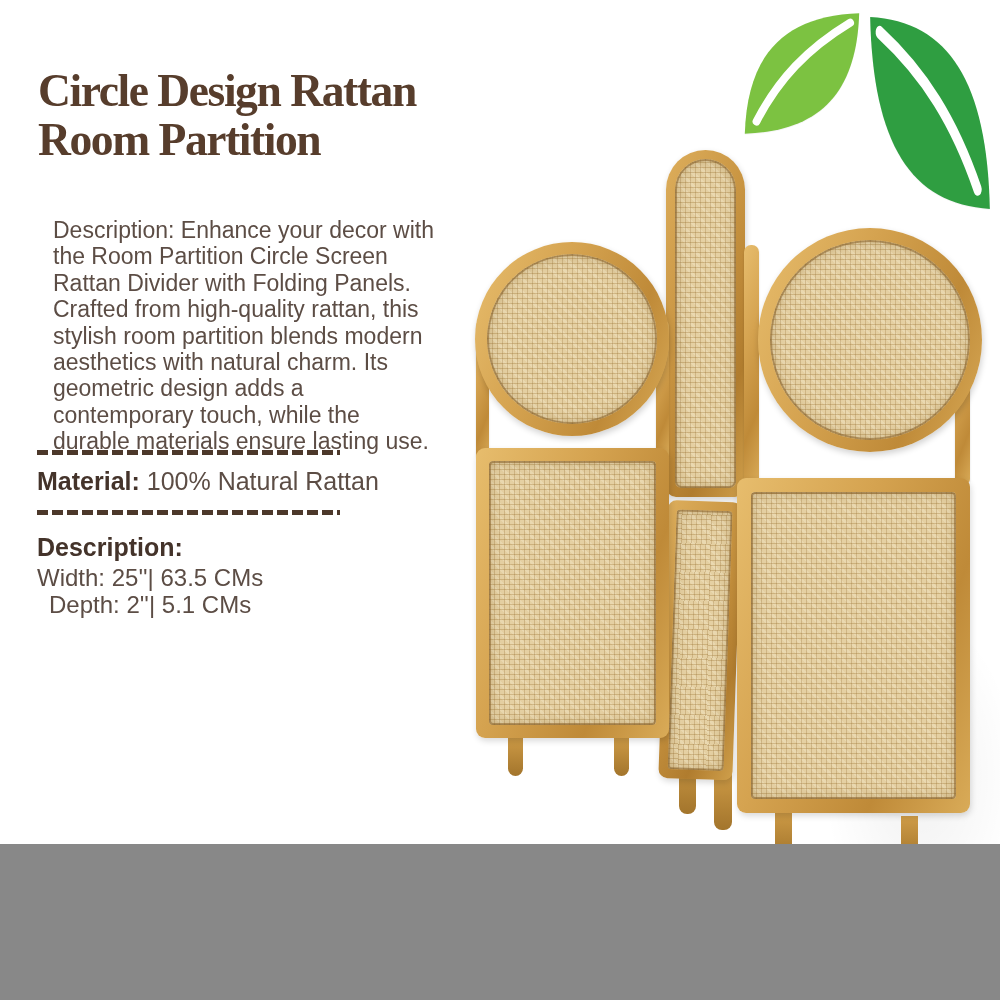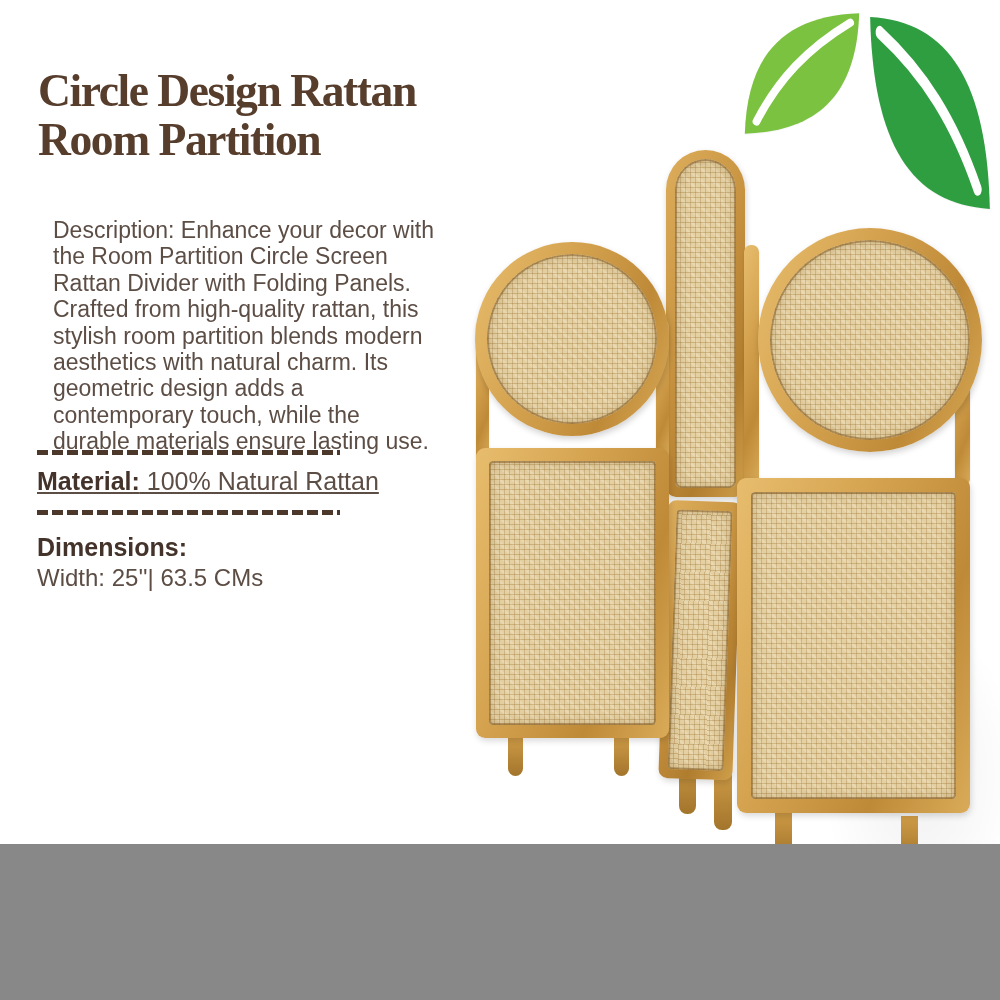--- a/index.html
+++ b/index.html
@@ -9,21 +9,21 @@
   
   .title{position:absolute;left:38px;top:66px;
          font-family:"Liberation Serif","DejaVu Serif",serif;
          font-weight:700;font-size:47px;line-height:49px;letter-spacing:-1.5px;
          color:#573d2c;transform:scaleX(.97);transform-origin:left top;}
   .desc{position:absolute;left:37px;top:201px;width:450px;margin:16px;
         font-size:23px;line-height:26.4px;color:#5c4d45;white-space:pre-line;}
   .dash{position:absolute;left:37px;width:303px;height:5px;
         background:repeating-linear-gradient(90deg,#4c382a 0 11px,rgba(0,0,0,0) 11px 15px);}
   .dash1{top:450px;} .dash2{top:510px;}
-  .material{position:absolute;left:37px;top:467px;margin:0;font-size:25px;color:#5c4d45;text-decoration:underline;}
+  .material{position:absolute;left:37px;top:467px;margin:0;font-size:25px;color:#5c4d45;}
   .b{font-weight:700;color:#44332a;}
   .dims-title{position:absolute;left:37px;top:533px;margin:0;font-size:25px;}
   .dims{position:absolute;left:37px;top:564px;font-size:24px;line-height:27px;color:#5c4d45;text-align:center;}
 
   
   .photo{position:absolute;left:0;top:0;width:1000px;height:1000px;}
   .shade{position:absolute;border-radius:50%;}
   .shade1{left:790px;top:560px;width:260px;height:430px;
           background:radial-gradient(closest-side,rgba(0,0,0,.06),rgba(0,0,0,0) 75%);}
   .shade2{left:700px;top:860px;width:360px;height:180px;
@@ -77,23 +77,24 @@
 geometric design adds a
 contemporary touch, while the
 durable materials ensure lasting use.</p>
 
   <div class="dash dash1"></div>
 
   <p class="material"><span class="b">Material:</span><span> 100% Natural Rattan</span></p>
 
   <div class="dash dash2"></div>
 
-  <p class="dims-title b">Dimensions:</p>
+  <p class="dims-title b">Description:</p>
   <div class="dims">
     <div>Width: 25''| 63.5 CMs</div>
+    <div>Depth: 2''| 5.1 CMs</div>
   </div>
 
   <div class="photo" aria-label="Three-panel circle design natural rattan folding room partition screen">
     <div class="shade shade1"></div>
     <div class="shade shade2"></div>
 
     <div>
       <div class="abs wood-dk" style="left:666px;top:150px;width:79px;height:347px;border-radius:40px 40px 10px 10px;box-shadow:1px 3px 6px rgba(0,0,0,.18);background:linear-gradient(112deg,#ddae5c 0%,#c99542 40%,#b07c2e 75%,#cf9f4b 100%);">
         <div class="cane abs" style="left:9px;top:9px;right:9px;bottom:9px;border-radius:32px 32px 7px 7px;"></div>
       </div>

